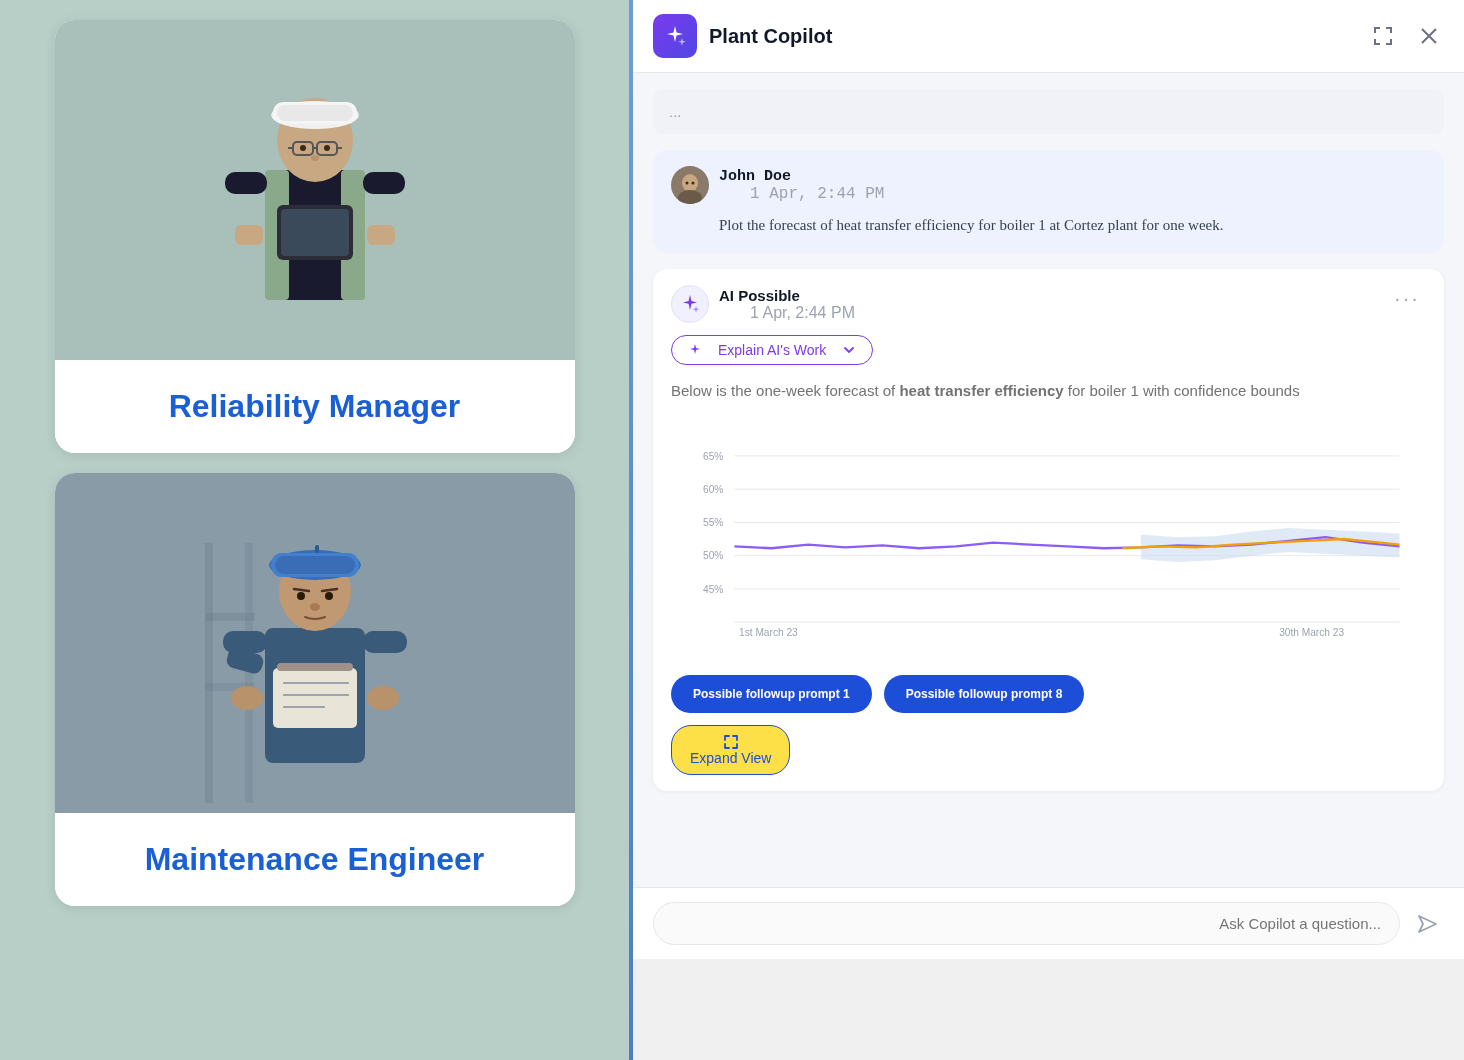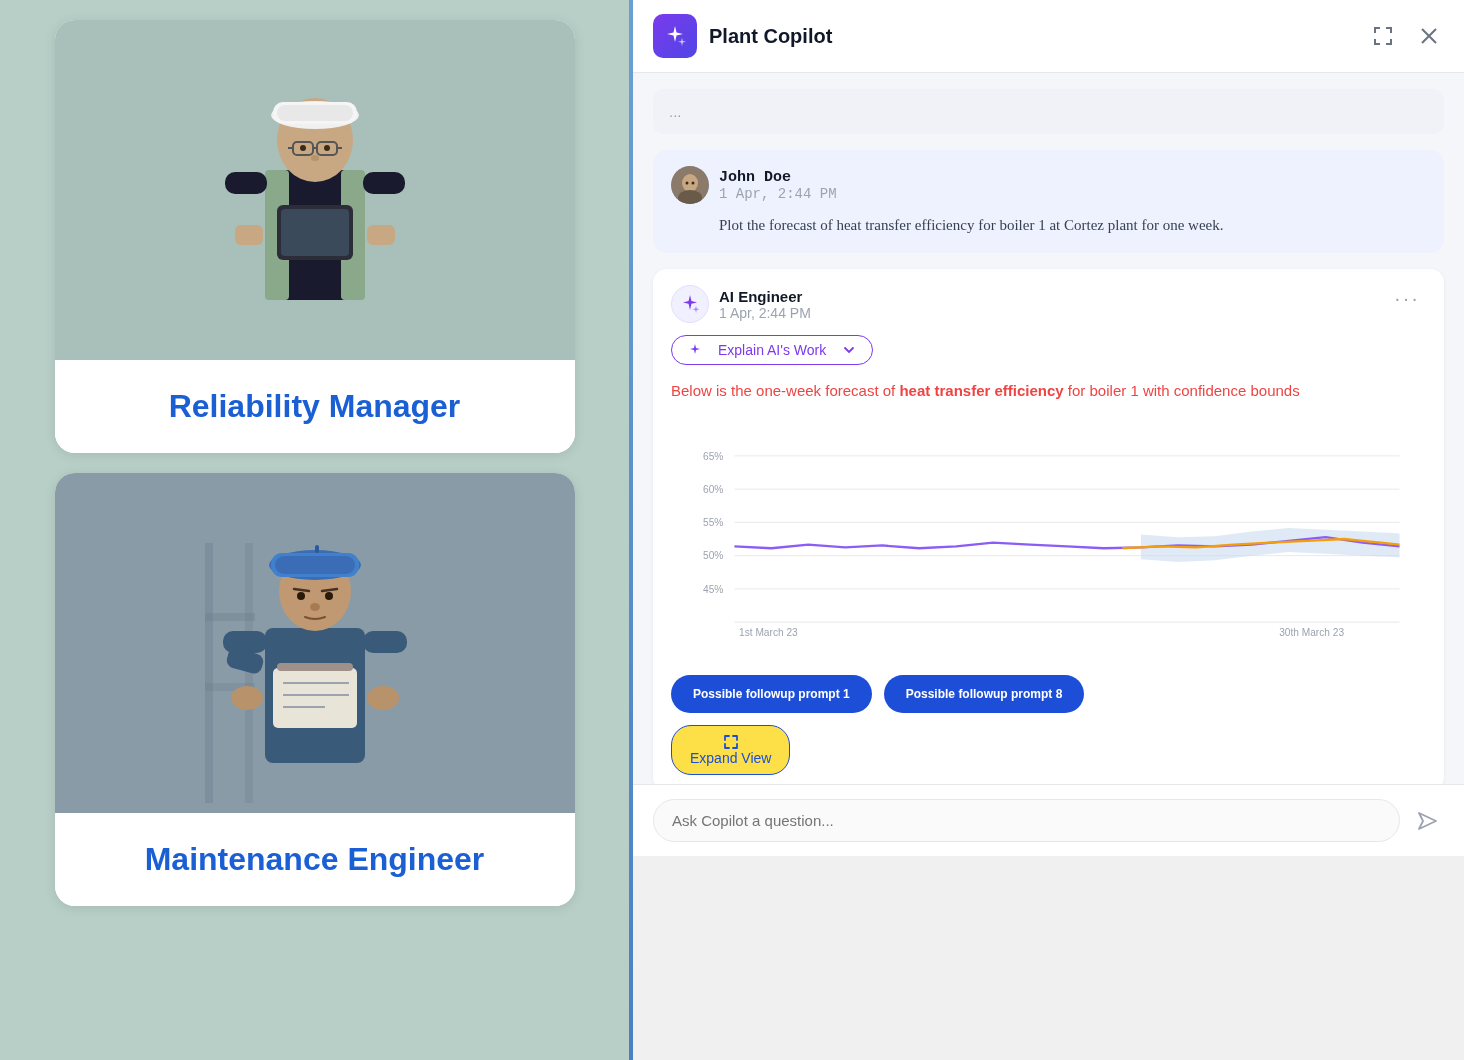--- a/index.html
+++ b/index.html
@@ -73,21 +73,21 @@
     .divider {
       width: 4px;
       height: 1060px;
       background: linear-gradient(180deg, #6b9fd4 0%, #4a7fc4 100%);
       flex-shrink: 0;
     }
 
     
     .right-panel {
       flex: 1;
-      height: 856px;
+      height: 959px;
       background: #f5f6fa;
       display: flex;
       flex-direction: column;
     }
 
     
     .chat-header {
       display: flex;
       align-items: center;
       padding: 14px 20px;
@@ -181,22 +181,23 @@
       justify-content: center;
     }
 
     .message-sender {
       font-weight: 600;
       font-size: 15px;
       color: #111827;
     }
 
     .message-time {
-      font-size: 14px;
+      font-size: 16px;
       color: #9ca3af;
+      margin-left: 31px;
     }
 
     .message-text {
       font-size: 15px;
       color: #374151;
       line-height: 1.55;
       padding-left: 48px;
       font-family: Liberation Serif, serif;
     }
 
@@ -259,21 +260,21 @@
     }
 
     .explain-btn svg {
       width: 14px;
       height: 14px;
     }
 
     
     .ai-text {
       font-size: 15px;
-      color: #ef4444;
+      color: #737373;
       line-height: 1.6;
       margin-bottom: 14px;
     }
 
     .ai-text strong {
       font-weight: 700;
     }
 
     
     .chart-container {
@@ -337,20 +338,21 @@
 
     .chat-input {
       flex: 1;
       border: 1.5px solid #e5e7eb;
       border-radius: 24px;
       padding: 12px 18px;
       font-size: 15px;
       color: #9ca3af;
       outline: none;
       background: #fafafa;
+      text-align: right;
     }
 
     .send-btn {
       background: none;
       border: none;
       cursor: pointer;
       color: #9ca3af;
       font-size: 20px;
       padding: 6px;
       display: flex;
@@ -529,21 +531,21 @@
     <div class="ai-message-block">
       <div class="ai-message-header">
         <div class="ai-meta-group">
           <div class="ai-avatar">
             <svg width="22" height="22" viewBox="0 0 22 22" fill="none">
               <path d="M11 2L12.4 8L18 9.4L12.4 10.8L11 17L9.6 10.8L4 9.4L9.6 8L11 2Z" fill="#7c3aed"></path>
               <path d="M17 13L17.7 15.5L20.5 16.2L17.7 16.9L17 20L16.3 16.9L13.5 16.2L16.3 15.5L17 13Z" fill="#7c3aed" opacity="0.6"></path>
             </svg>
           </div>
           <div>
-            <div class="message-sender">AI Engineer</div>
+            <div class="message-sender">AI Possible</div>
             <div class="message-time">1 Apr, 2:44 PM</div>
           </div>
         </div>
         <button class="more-btn">···</button>
       </div>
 
       <button class="explain-btn">
         <svg width="14" height="14" viewBox="0 0 14 14" fill="none">
           <path d="M7 1L8 5L12 6L8 7L7 11L6 7L2 6L6 5L7 1Z" fill="#7c3aed"></path>
         </svg>

